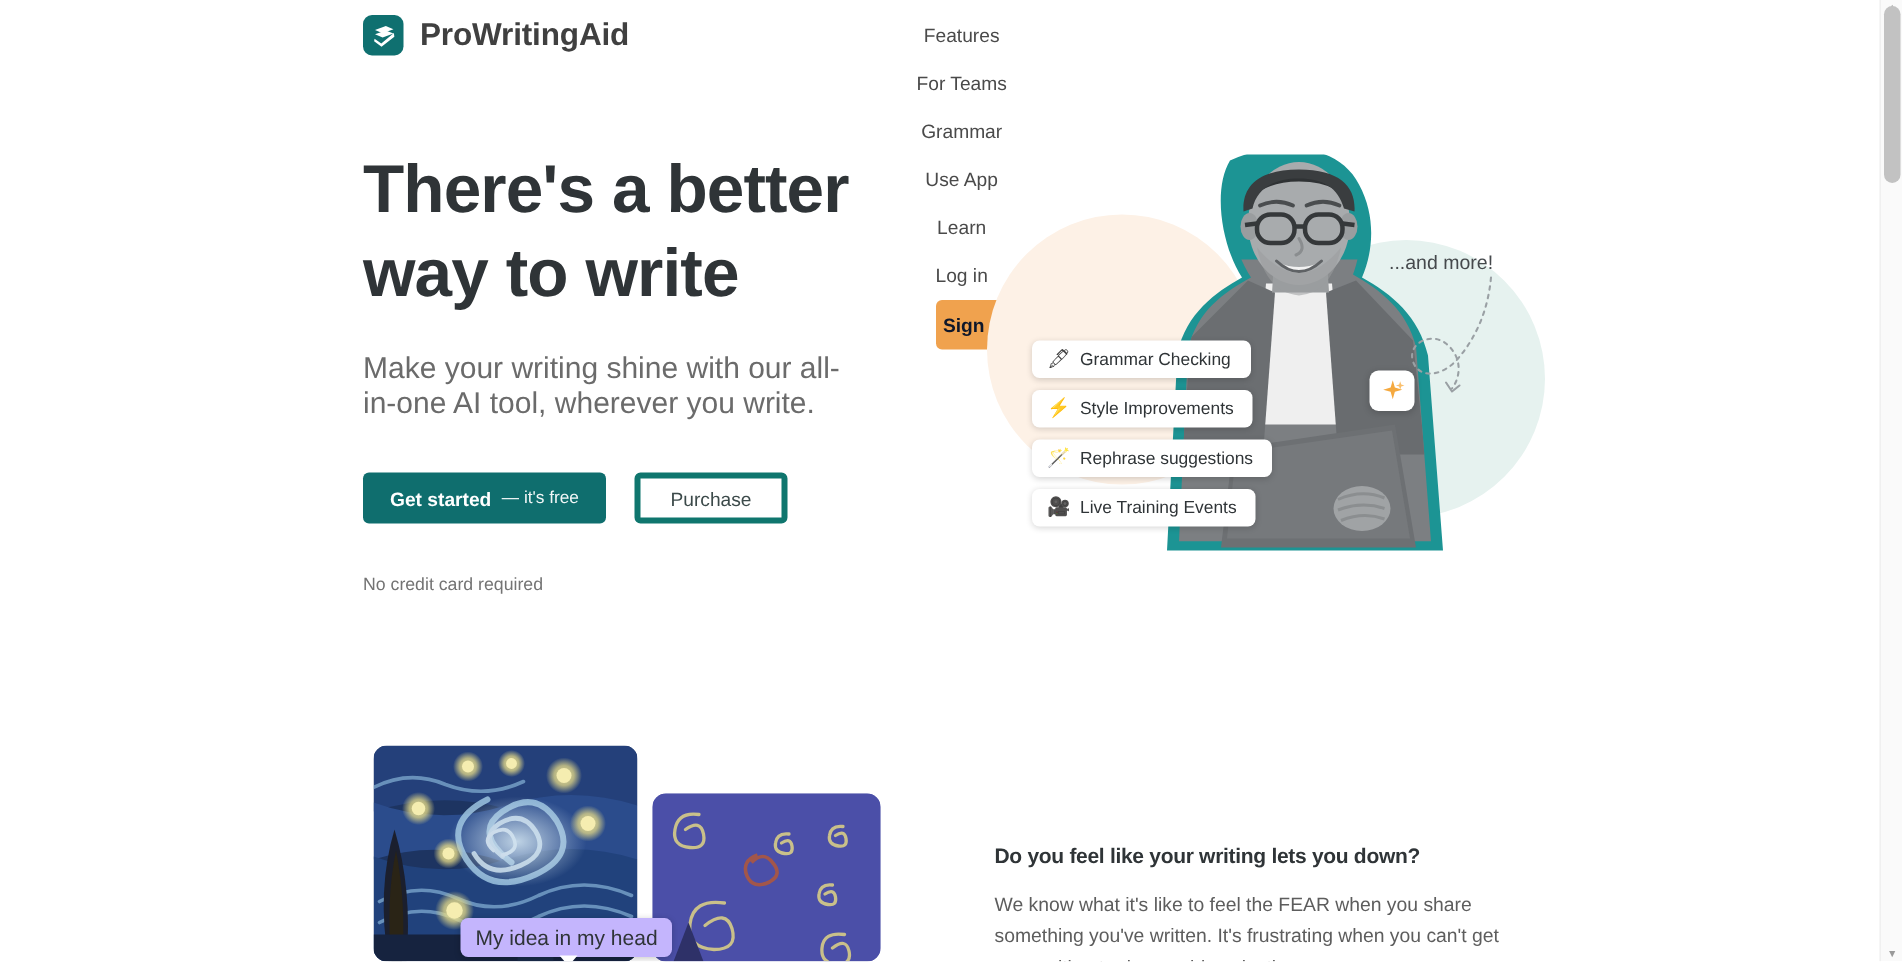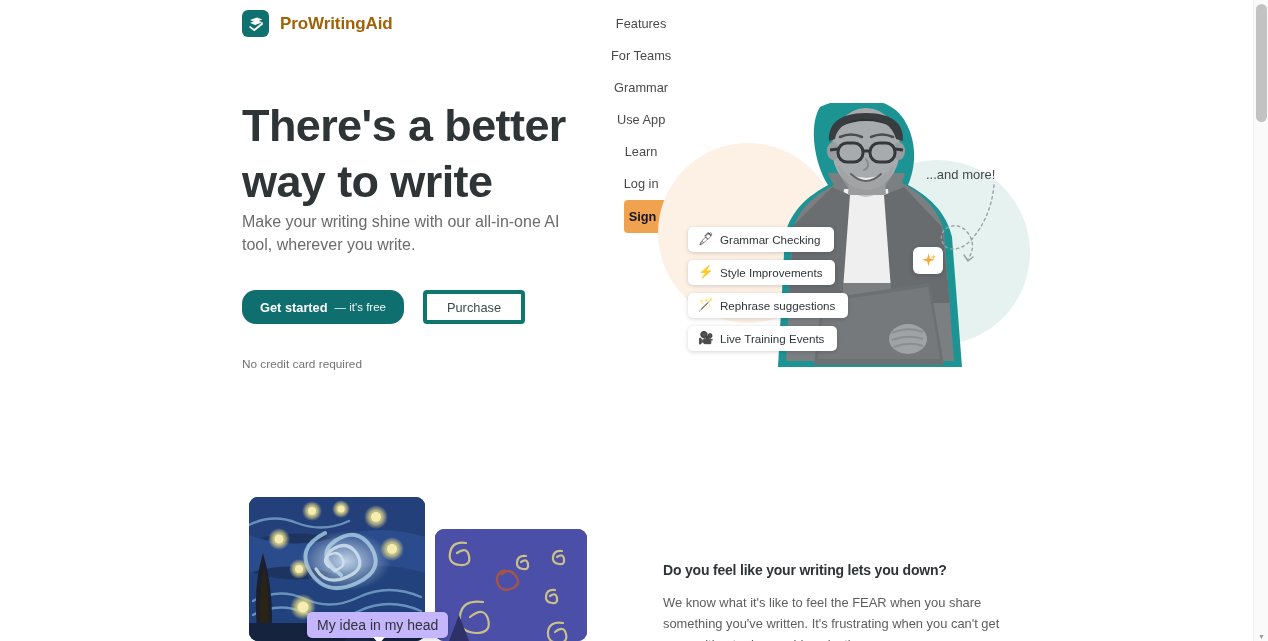--- a/index.html
+++ b/index.html
@@ -51,23 +51,23 @@
     height: 27px;
     border-radius: 6px;
     background: #0f7070;
     display: flex;
     align-items: center;
     justify-content: center;
     flex: none;
   }
 
   .brand-name {
-    font-size: 17px;
+    font-size: 21px;
     font-weight: bold;
-    color: #a16207;
+    color: #404040;
     letter-spacing: -0.1px;
     white-space: nowrap;
   }
 
   .main-nav {
     position: absolute;
     left: 600px;
     top: 8px;
     display: flex;
     align-items: center;
@@ -108,38 +108,39 @@
 
   .hero-title {
     font-size: 45px;
     line-height: 56px;
     font-weight: bold;
     color: #2f3437;
     letter-spacing: -0.6px;
   }
 
   .hero-sub {
-    font-size: 16px;
+    margin-top: 25px;
+    font-size: 20px;
     line-height: 23px;
     color: #6b6b6b;
     max-width: 330px;
   }
 
   .hero-actions {
     margin-top: 34px;
     display: flex;
     align-items: center;
     gap: 19px;
   }
 
   .btn-primary {
     background: #0f6e6e;
     color: #ffffff;
     border: none;
-    border-radius: 14px;
+    border-radius: 4px;
     height: 34px;
     padding: 0 18px;
     font-size: 12.8px;
     font-weight: bold;
     cursor: pointer;
     font-family: inherit;
     display: inline-flex;
     align-items: center;
     white-space: nowrap;
   }

